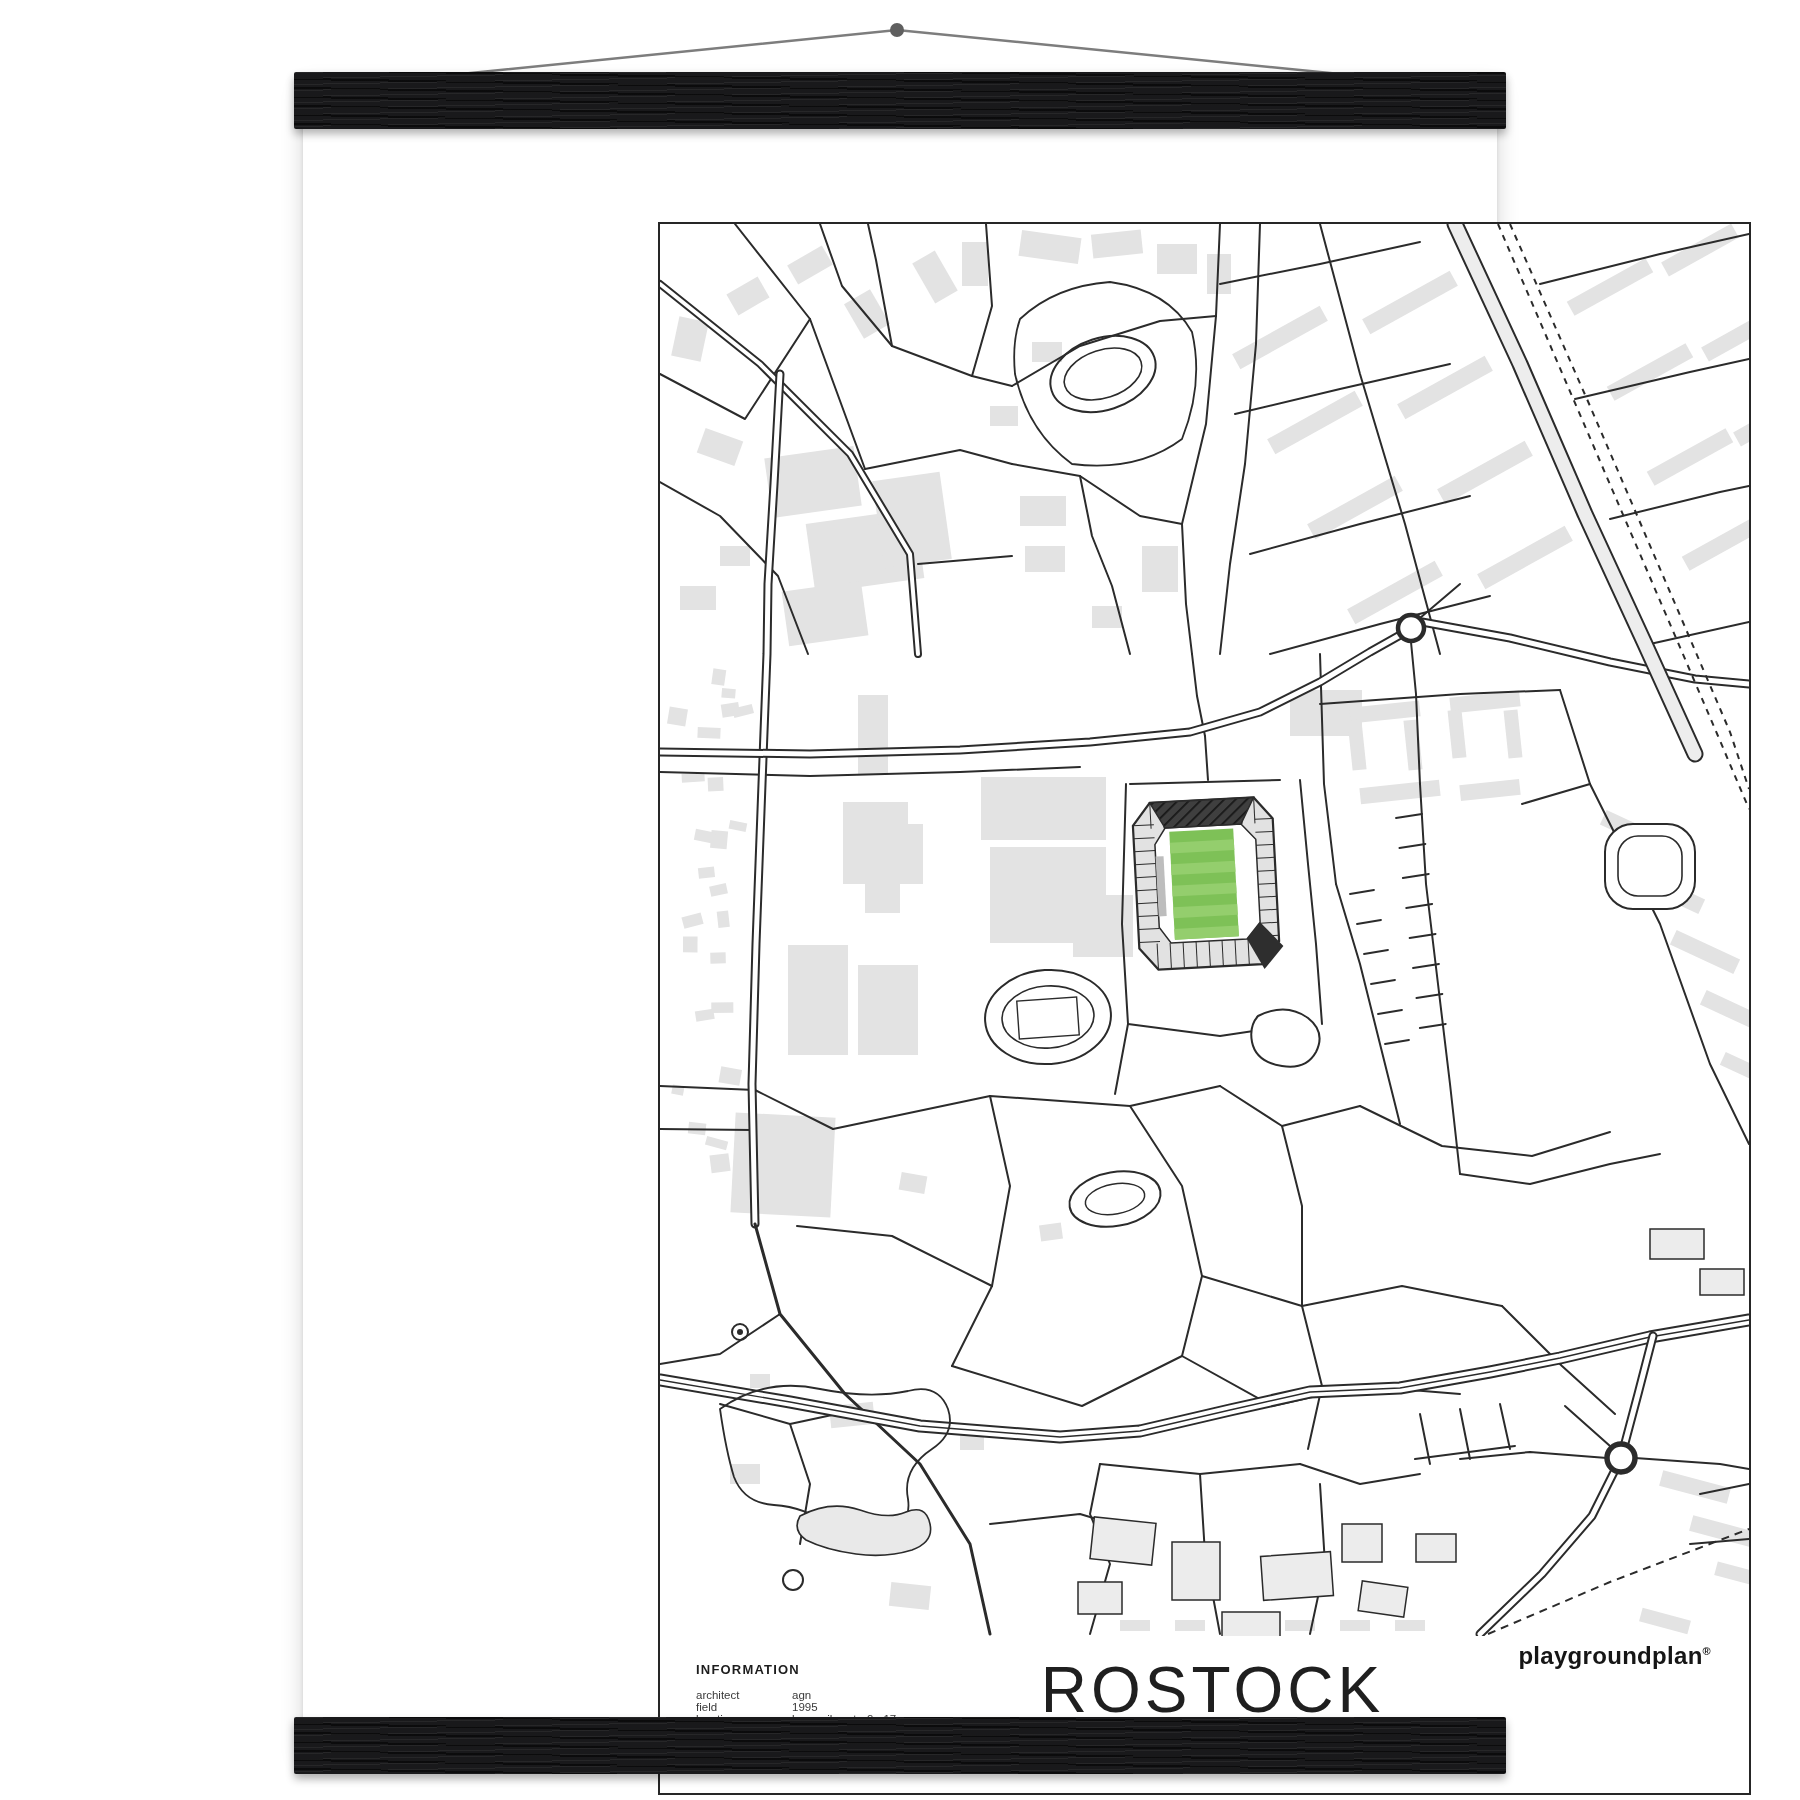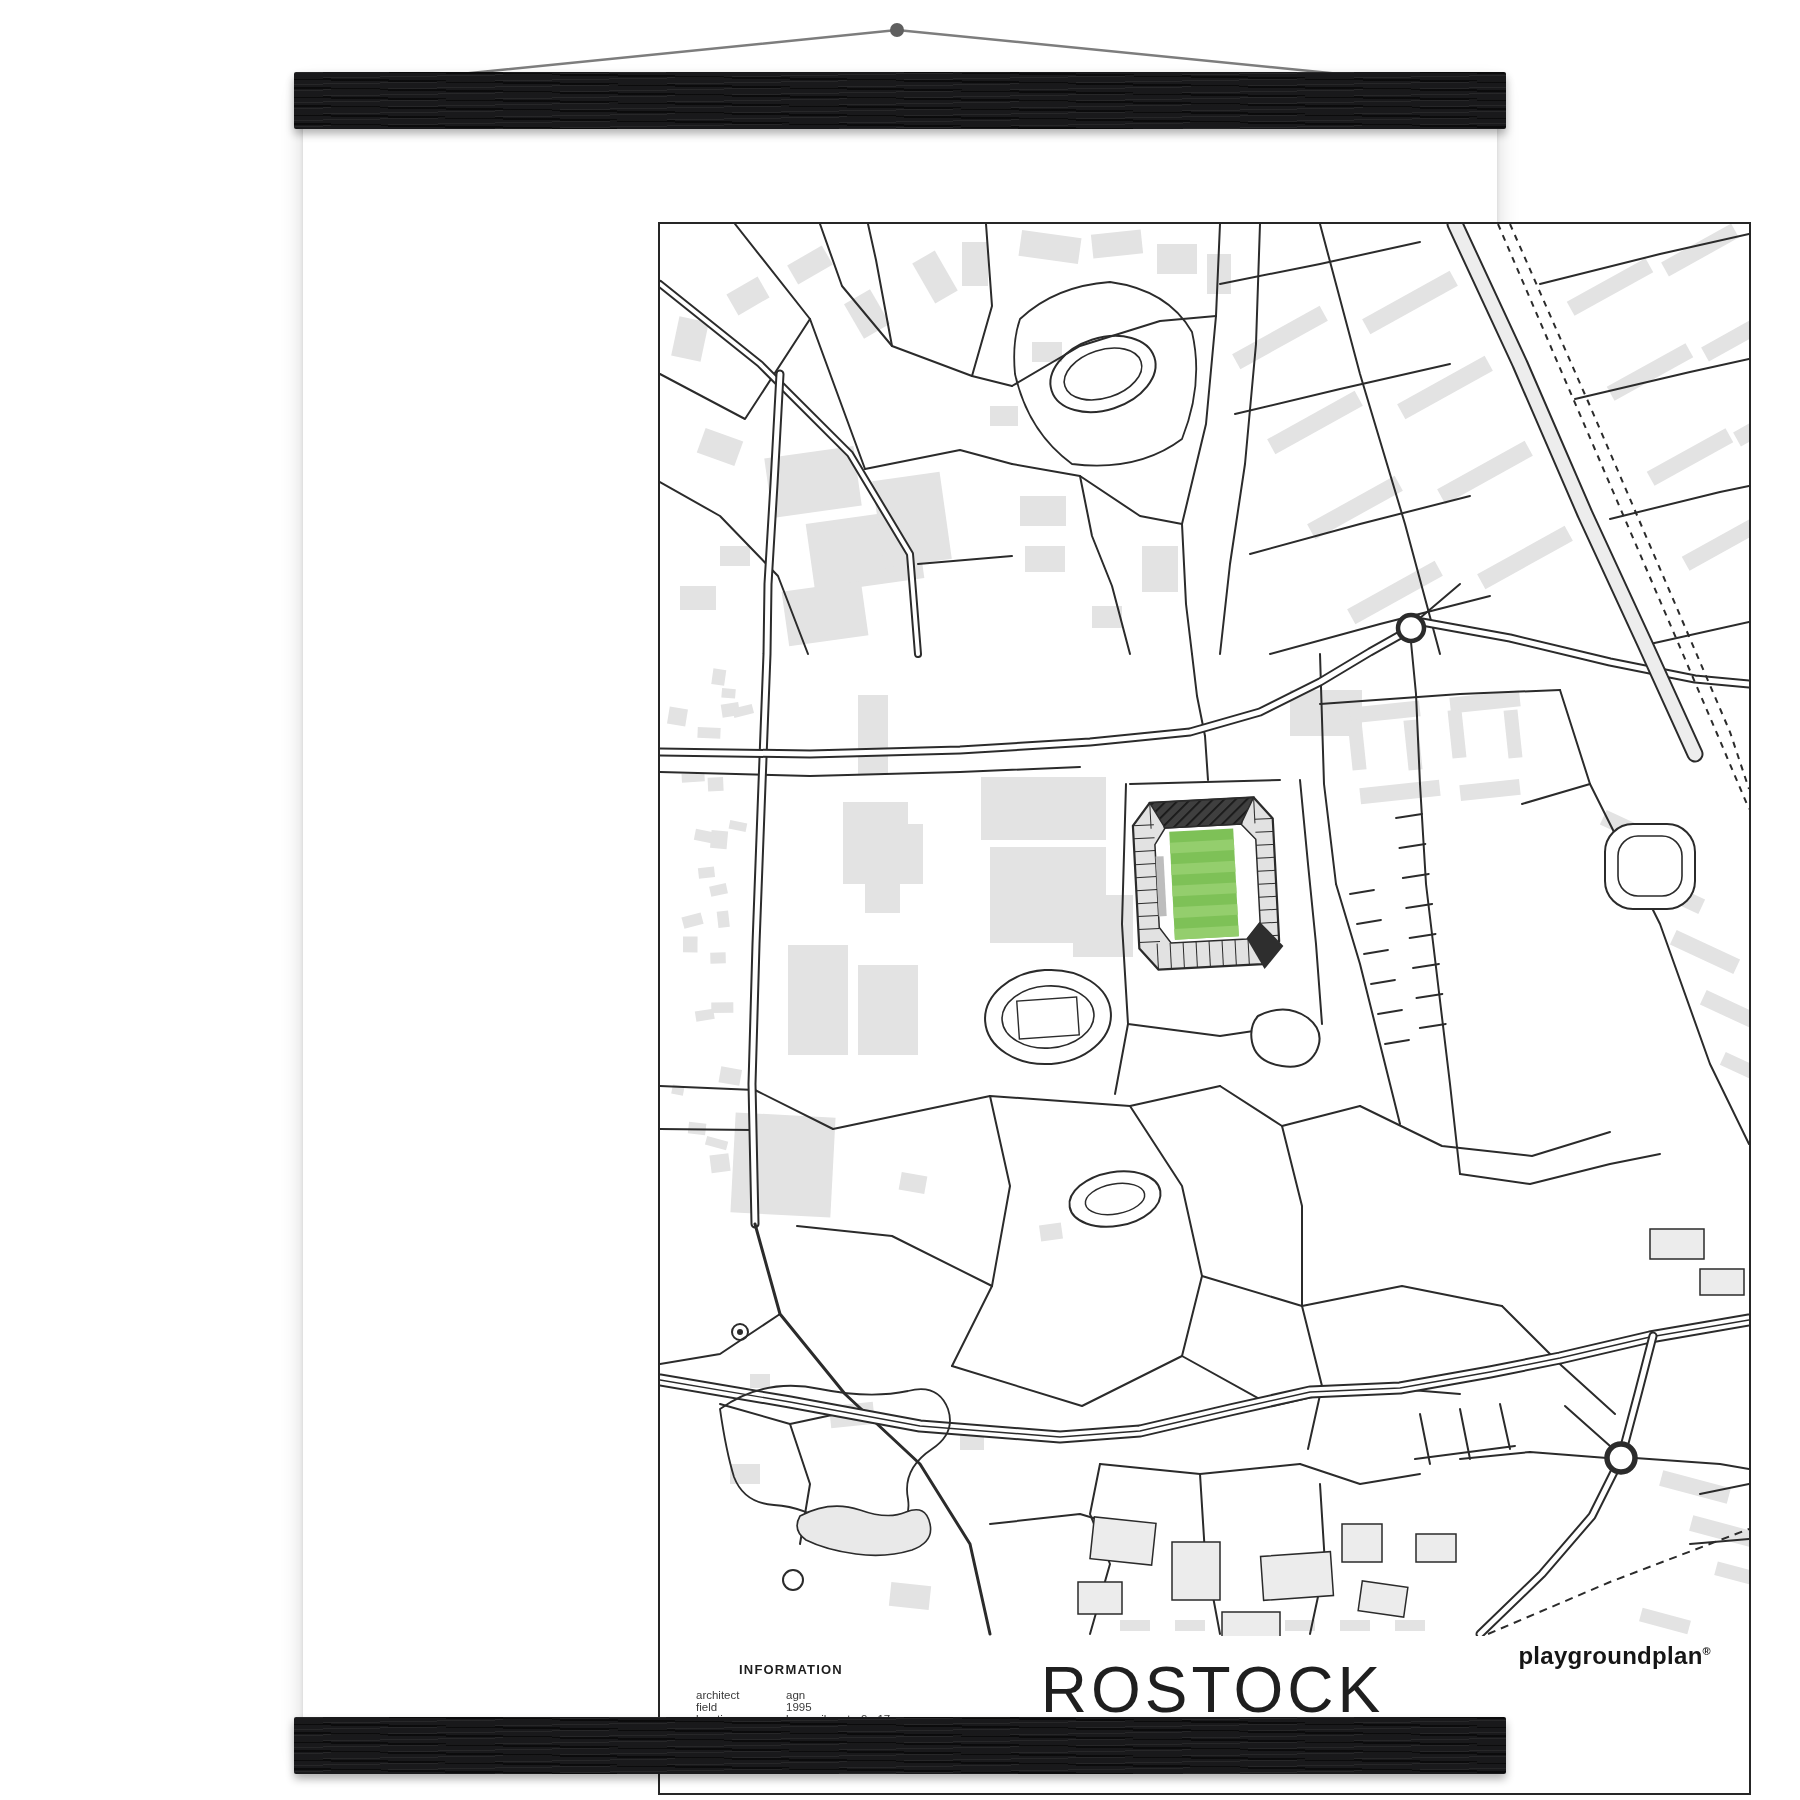--- a/index.html
+++ b/index.html
@@ -17,22 +17,22 @@
        box-shadow:0 5px 9px rgba(0,0,0,0.30);}
   .bar.top{top:72px;}
   .bar.bottom{top:1717px;}
   .string-svg{position:absolute;left:0;top:0;width:1800px;height:160px;}
   
   .frame{position:absolute;left:355px;top:142px;width:1089px;height:1569px;
          border:2px solid #262626;background:#ffffff;}
   .map-svg{position:absolute;left:0;top:0;}
   
   .info{position:absolute;left:36px;top:1438px;color:#2d2d2d;}
-  .info-title{font-size:13px;font-weight:bold;letter-spacing:1.2px;color:#1d1d1d;margin-bottom:12px;margin-left:43px;}
-  .info-row{display:flex;font-size:11.5px;line-height:12.1px;color:#3a3a3a;}
+  .info-title{font-size:13px;font-weight:bold;letter-spacing:1.2px;color:#1d1d1d;margin-bottom:12px;}
+  .info-row{display:flex;font-size:11.5px;line-height:12.1px;color:#3a3a3a;gap:6px;}
   .info-row .lb{width:90px;}
   .title-block{position:absolute;left:8px;top:1436px;width:100%;text-align:center;color:#1f1f1f;}
   .poster-title{font-size:64px;font-weight:500;letter-spacing:4px;line-height:60px;}
   .poster-coords{margin-top:14px;font-size:23px;letter-spacing:1.5px;color:#2a2a2a;}
   .brand{position:absolute;right:38px;top:1418px;font-size:24px;font-weight:bold;color:#161616;letter-spacing:0.3px;}
   .brand sup{font-size:11px;}
 </style>
 </head>
 <body>
 

